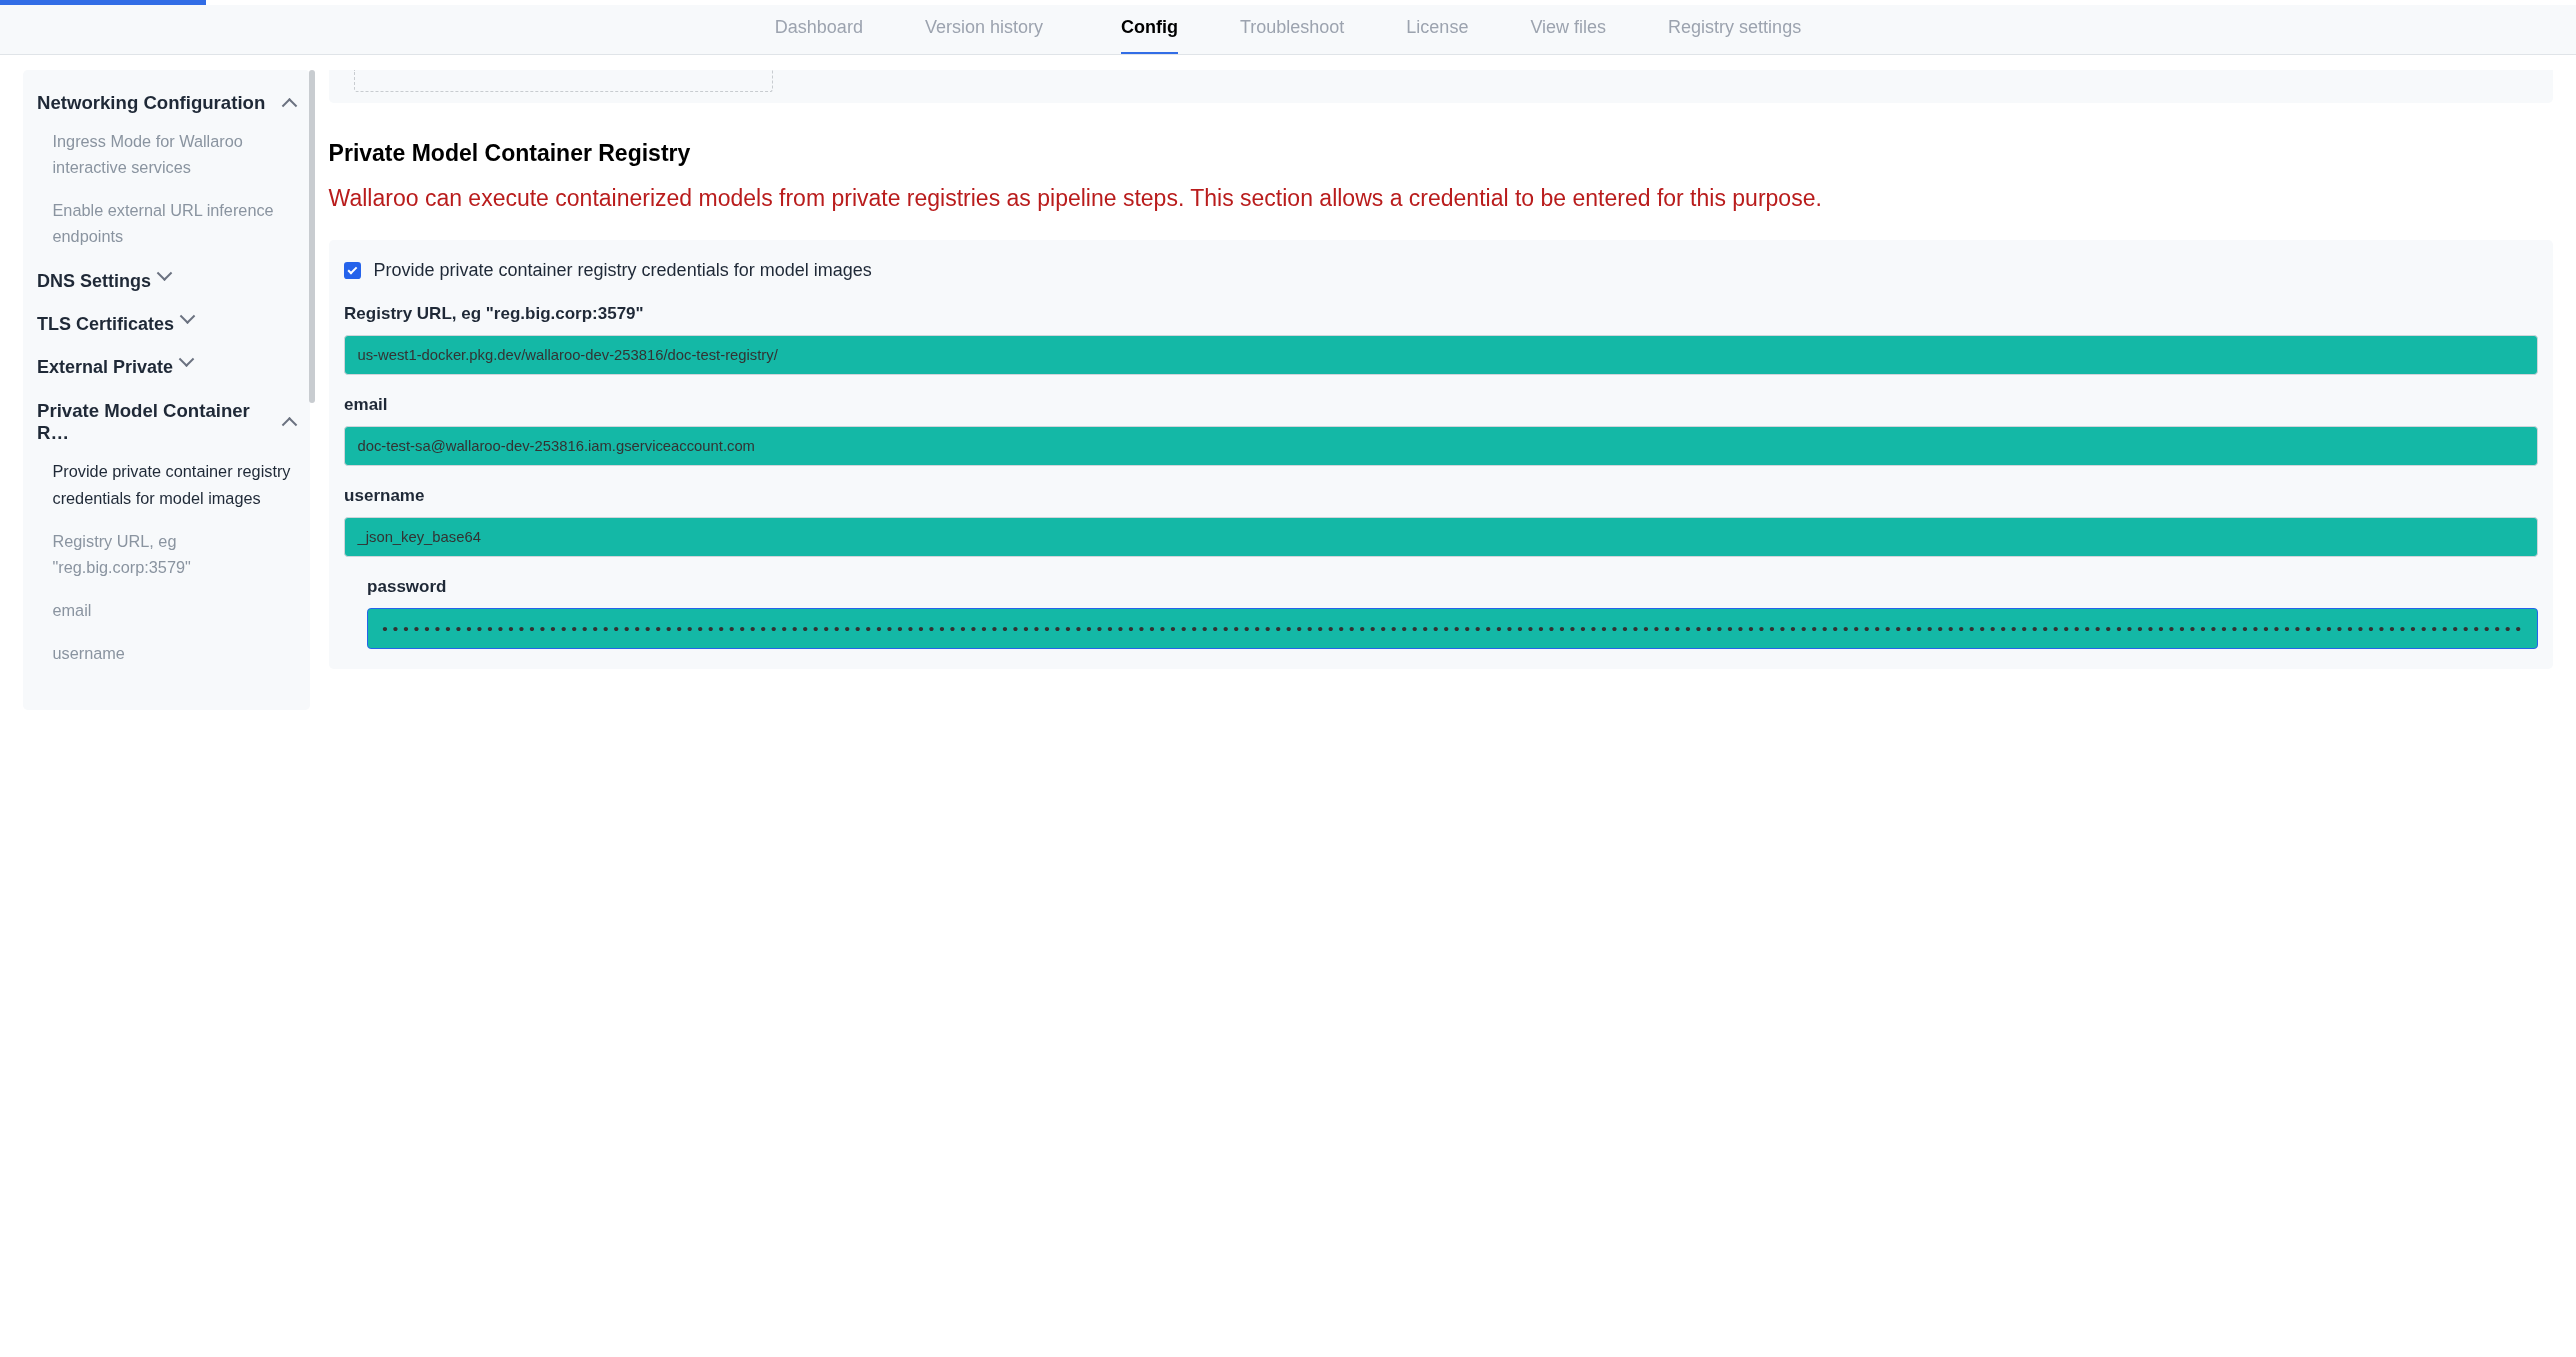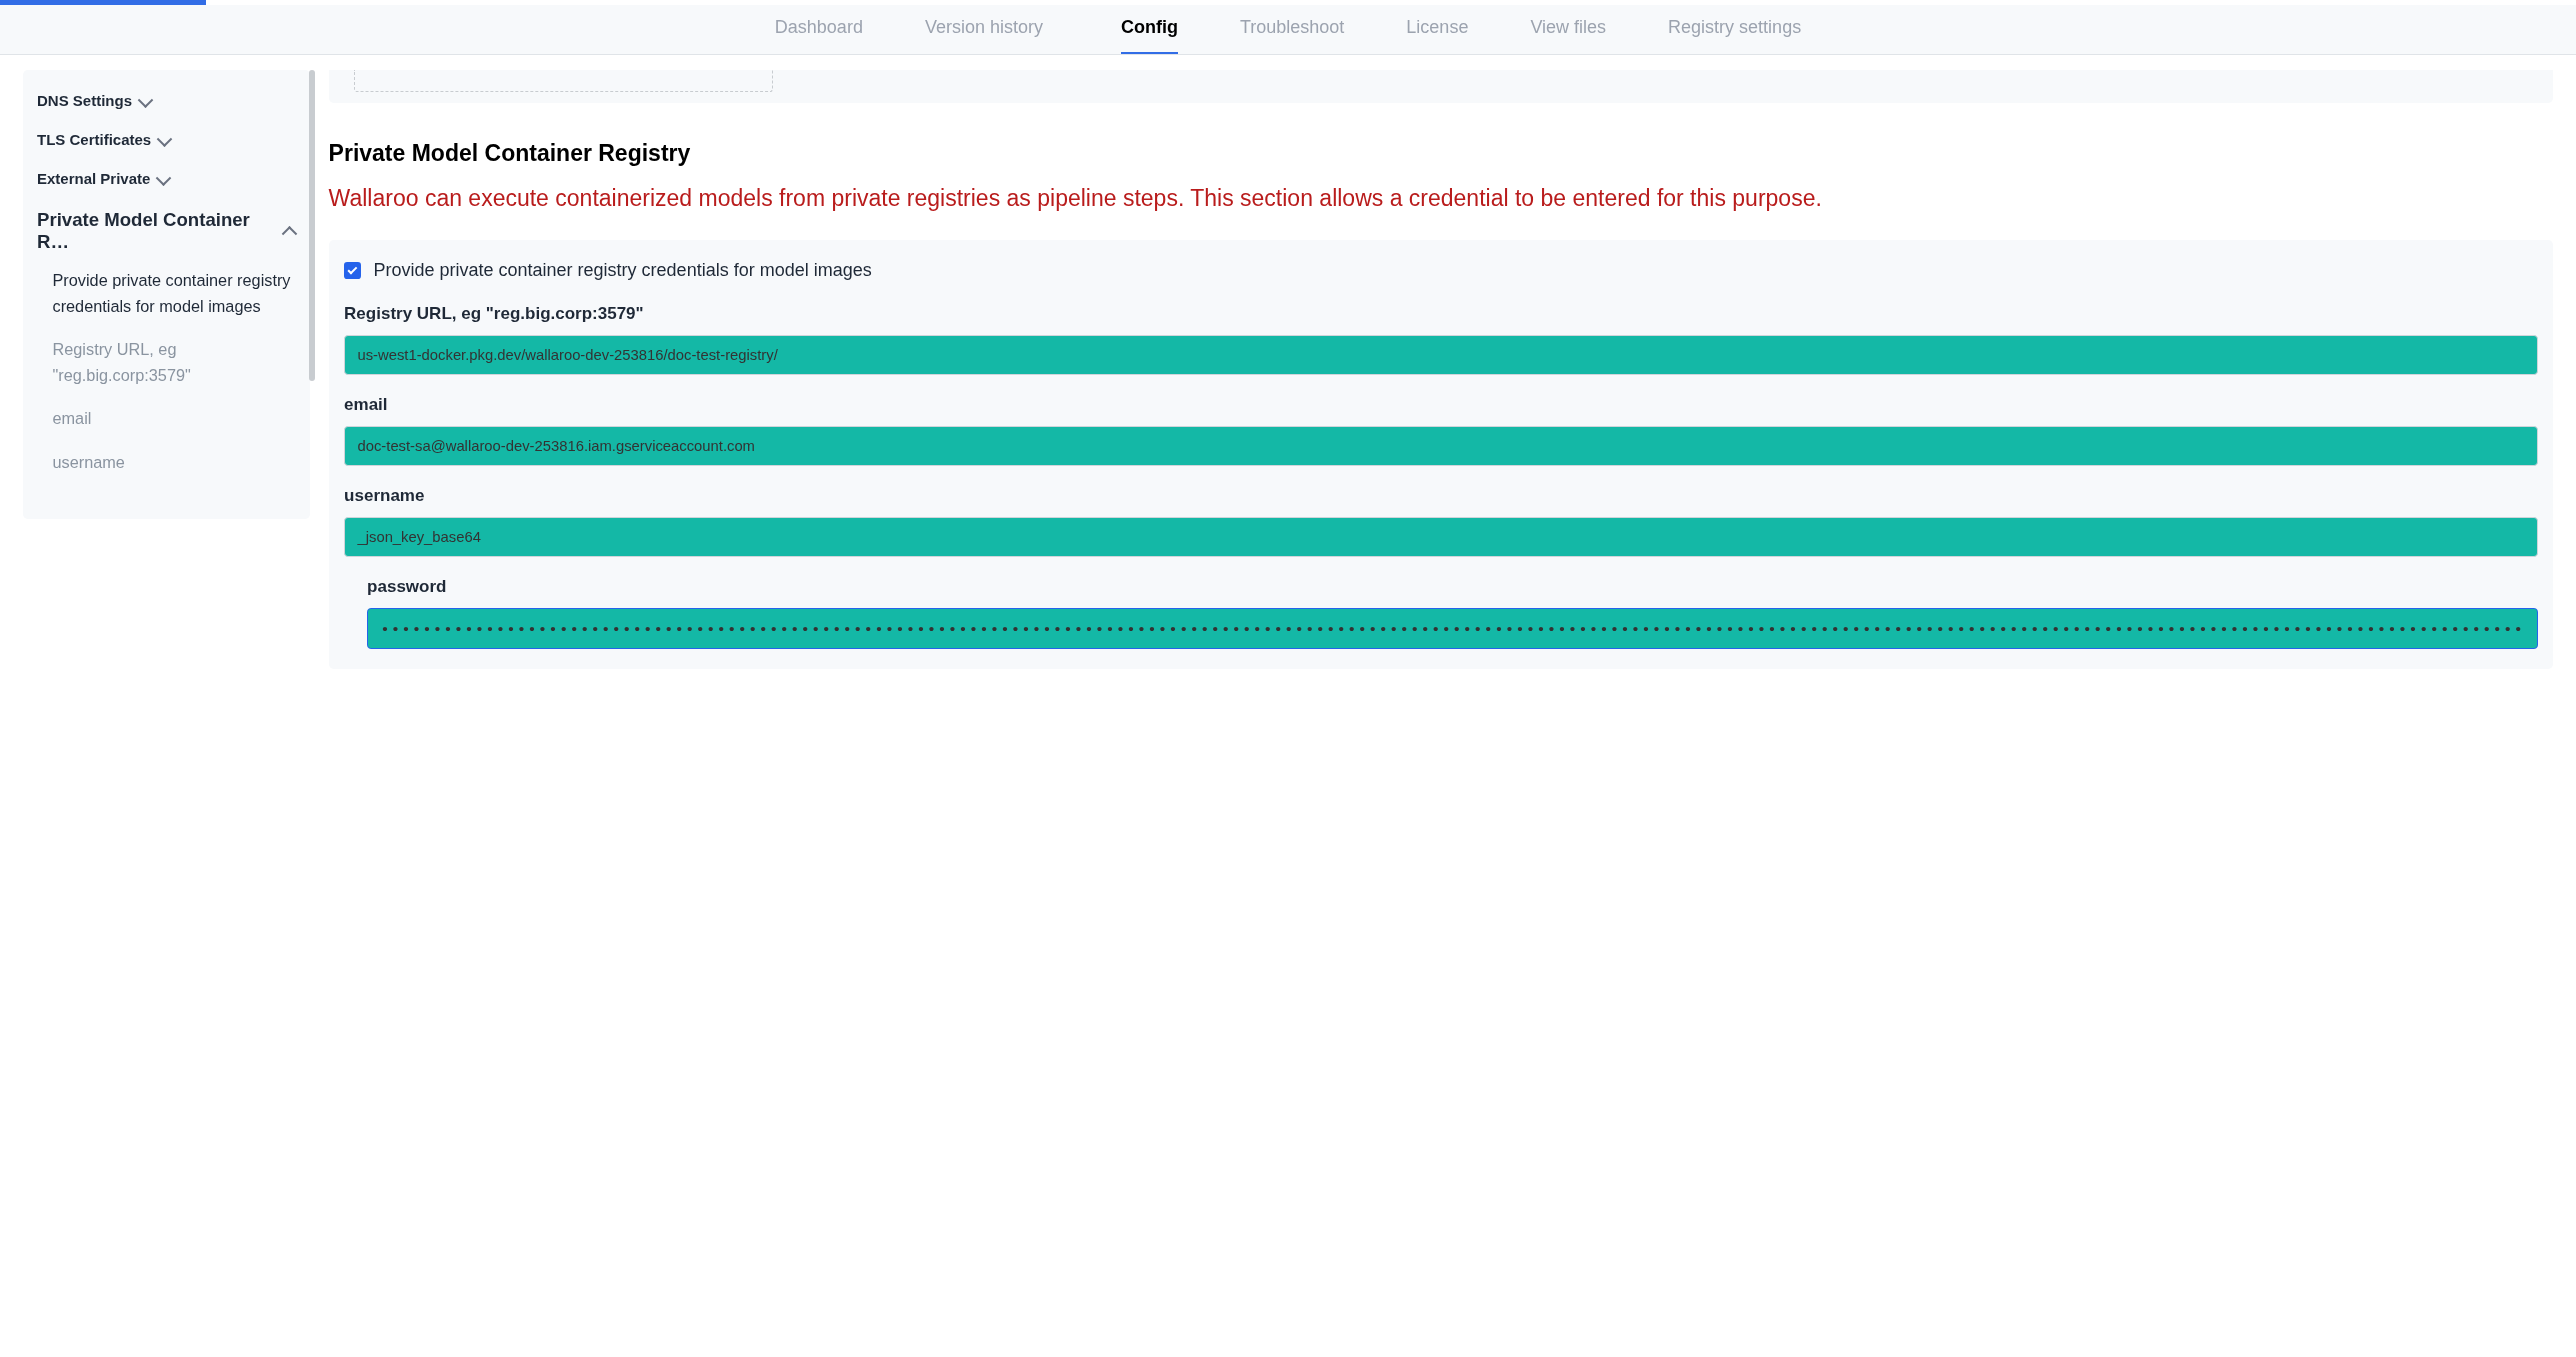--- a/index.html
+++ b/index.html
@@ -97,22 +97,22 @@
       padding-right: 15.5px;
     }
     
     .sidebar-heading .chevron {
       margin-left: 7.8px;
       flex-shrink: 0;
     }
     
     .sidebar-heading-inline {
       display: flex;
-      align-items: flex-end;
-      font-size: 15px;
+      align-items: flex-start;
+      font-size: 18px;
       font-weight: 600;
       color: #1f2937;
       cursor: pointer;
       gap: 7.8px;
     }
     
     .sidebar-subitems {
       margin-top: 14px;
       padding-left: 15.5px;
     }
@@ -271,20 +271,30 @@
   <div class="top-nav-item">Troubleshoot</div>
   <div class="top-nav-item">License</div>
   <div class="top-nav-item">View files</div>
   <div class="top-nav-item">Registry settings</div>
 </nav>
 
 <div class="layout">
   <div class="sidebar-wrapper">
     <aside class="sidebar">
 
+      <div class="sidebar-section">
+        <div class="sidebar-heading">
+          <span>Networking Configuration</span>
+          <span class="chevron chevron-up"></span>
+        </div>
+        <div class="sidebar-subitems">
+          <div class="sidebar-subitem">Ingress Mode for Wallaroo interactive services</div>
+          <div class="sidebar-subitem">Enable external URL inference endpoints</div>
+        </div>
+      </div>
 
       <div class="sidebar-section">
         <div class="sidebar-heading-inline">
           <span>DNS Settings</span>
           <span class="chevron chevron-down"></span>
         </div>
       </div>
 
       <div class="sidebar-section">
         <div class="sidebar-heading-inline">

